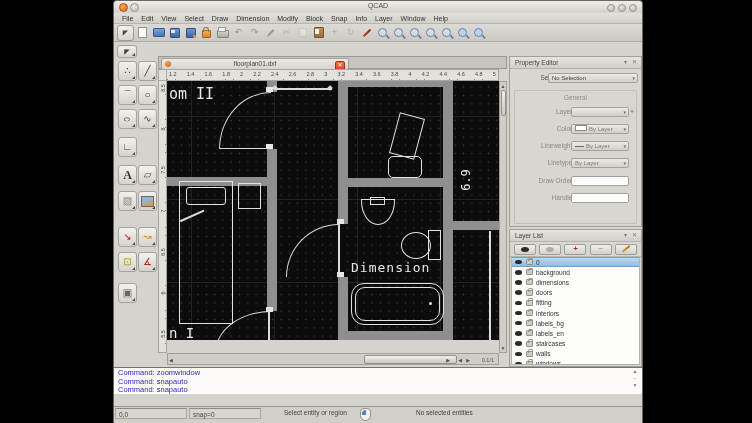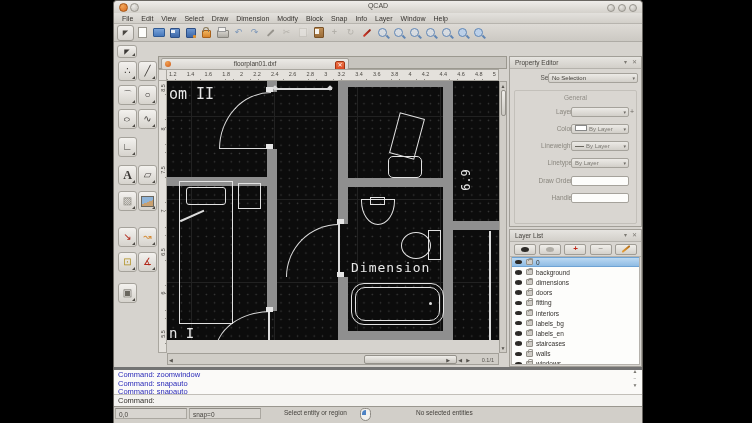--- a/index.html
+++ b/index.html
@@ -134,21 +134,21 @@
   .eye.off{background:#b0ada6;}
   .pencil{width:10px;height:2px;background:linear-gradient(90deg,#e8a23c,#b06a14);transform:rotate(-40deg);border-radius:1px;}
   .lllist{position:absolute;left:1px;right:1px;top:26px;bottom:1px;background:#fdfdfb;border:1px solid #b5b2ac;overflow:hidden;}
   .lrow{position:relative;height:10.2px;display:flex;align-items:center;font-size:6.5px;color:#33302c;padding-left:3px;}
   .lrow.sel{background:linear-gradient(#bcd9f2,#8fbce4);border-top:0.5px solid #6ea3d4;border-bottom:0.5px solid #6ea3d4;box-sizing:border-box;}
   .leye{width:7px;height:4.5px;background:#2c2a27;border-radius:50%;flex:0 0 auto;}
   .llock{width:5px;height:4px;background:#cfccc6;border:0.5px solid #94918a;border-radius:1px;margin:0 3px 0 4px;flex:0 0 auto;position:relative;}
   .llock::before{content:"";position:absolute;left:1px;top:-2.5px;width:2.5px;height:2.5px;border:0.5px solid #94918a;border-bottom:none;border-radius:2px 2px 0 0;}
 
   
-  .cmdhist{position:absolute;left:0;top:366px;width:100%;height:27px;background:#fbfaf8;border-top:3px solid #737373;
+  .cmdhist{position:absolute;left:0;top:366px;width:100%;height:27px;background:#fbfaf8;border-top:1px solid #737373;
            font-size:7.5px;color:#2a2ab8;box-sizing:border-box;padding:1px 0 0 4px;line-height:8.5px;}
   .cmdscr{position:absolute;right:3px;top:367px;width:8px;font-size:5px;color:#7c7973;text-align:center;line-height:7px;}
   .cmdline{position:absolute;left:0;top:393px;width:100%;height:12px;background:#f4f3f0;border-top:1px solid #c2bfb9;
            font-size:7.5px;color:#33302c;line-height:12px;padding-left:4px;box-sizing:border-box;}
   .statusbar{position:absolute;left:0;top:405px;width:100%;height:18px;background:#d2cfc9;border-top:1px solid #9a978f;box-sizing:border-box;}
   .sfield{position:absolute;top:1px;height:11px;border:1px solid #aaa7a0;border-top-color:#8d8a83;background:#d8d5d0;
           font-size:6.5px;color:#45423d;line-height:11px;padding-left:3px;box-sizing:border-box;}
   .stext{position:absolute;top:2px;font-size:6.5px;color:#45423d;}
   .mouse{position:absolute;top:1px;width:11px;height:13px;background:#f2f0ed;border:1px solid #8d8a83;
          border-radius:5px 5px 6px 6px;box-sizing:border-box;}
@@ -558,23 +558,20 @@
   <div class="cmdhist">
     <div>Command: zoomwindow</div>
     <div>Command: snapauto</div>
     <div>Command: snapauto</div>
   </div>
   <div class="cmdscr">
     <div>▲</div>
         <div>−</div>
         <div>▼</div>
   </div>
-  <div class="cmdline">
-    <span>Command:</span>
-  </div>
 
   <div class="statusbar">
     <div class="sfield" style="left:1px;width:72px;"><span>0,0</span></div>
     <div class="sfield" style="left:75px;width:72px;"><span>snap=0</span></div>
     <span class="stext" style="left:170px;">Select entity or region</span>
     <div class="mouse" style="left:246px;"></div>
     <span class="stext" style="left:302px;">No selected entities</span>
   </div>
 
  </div>

